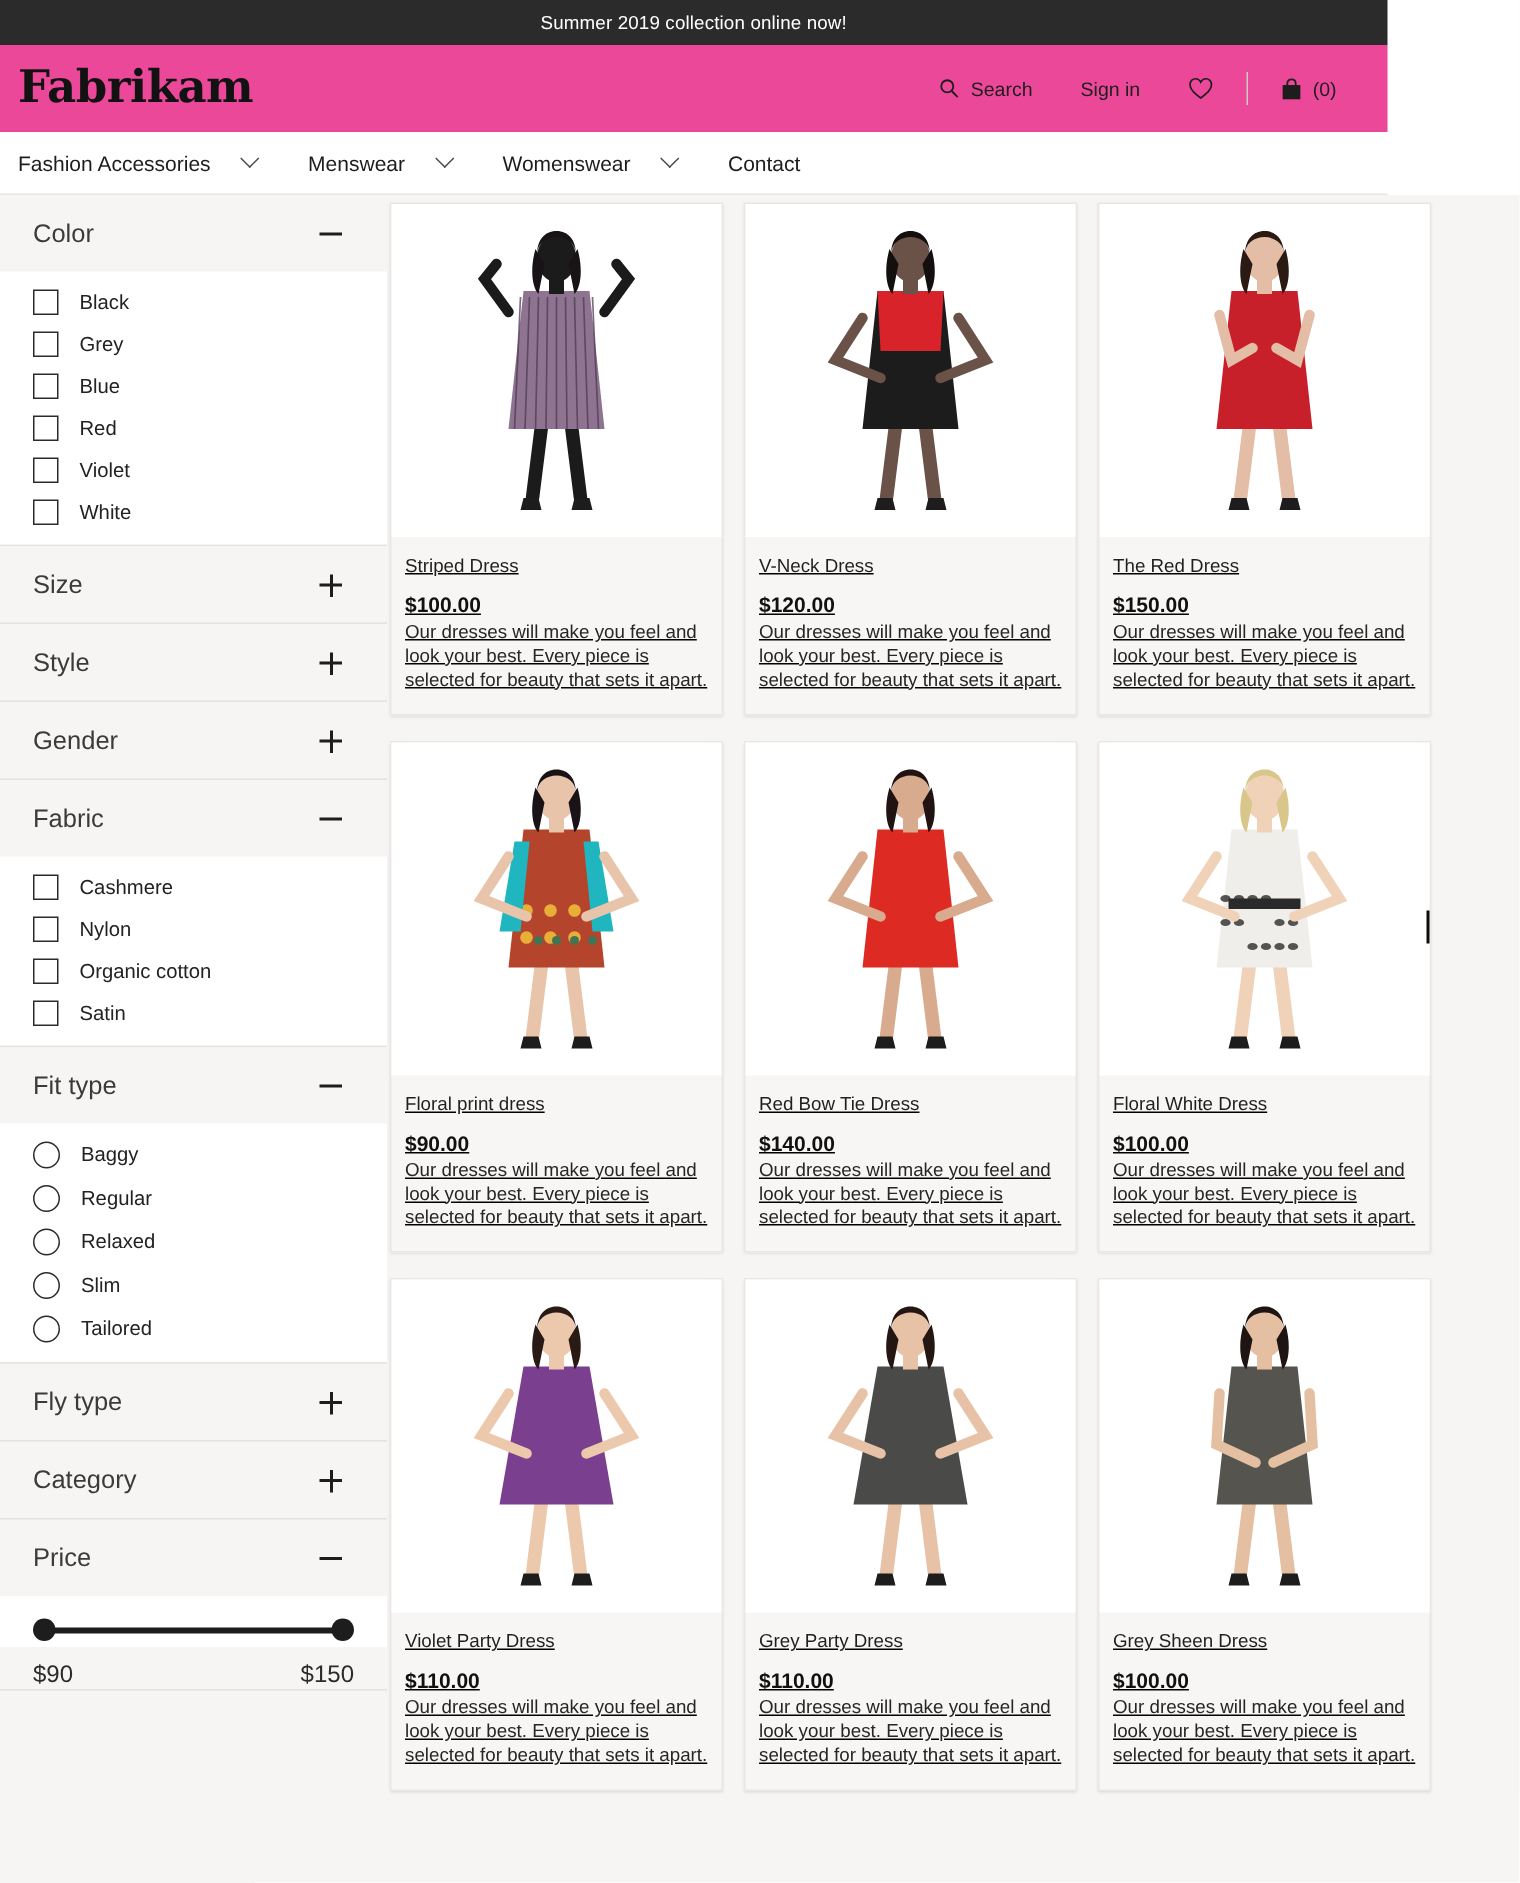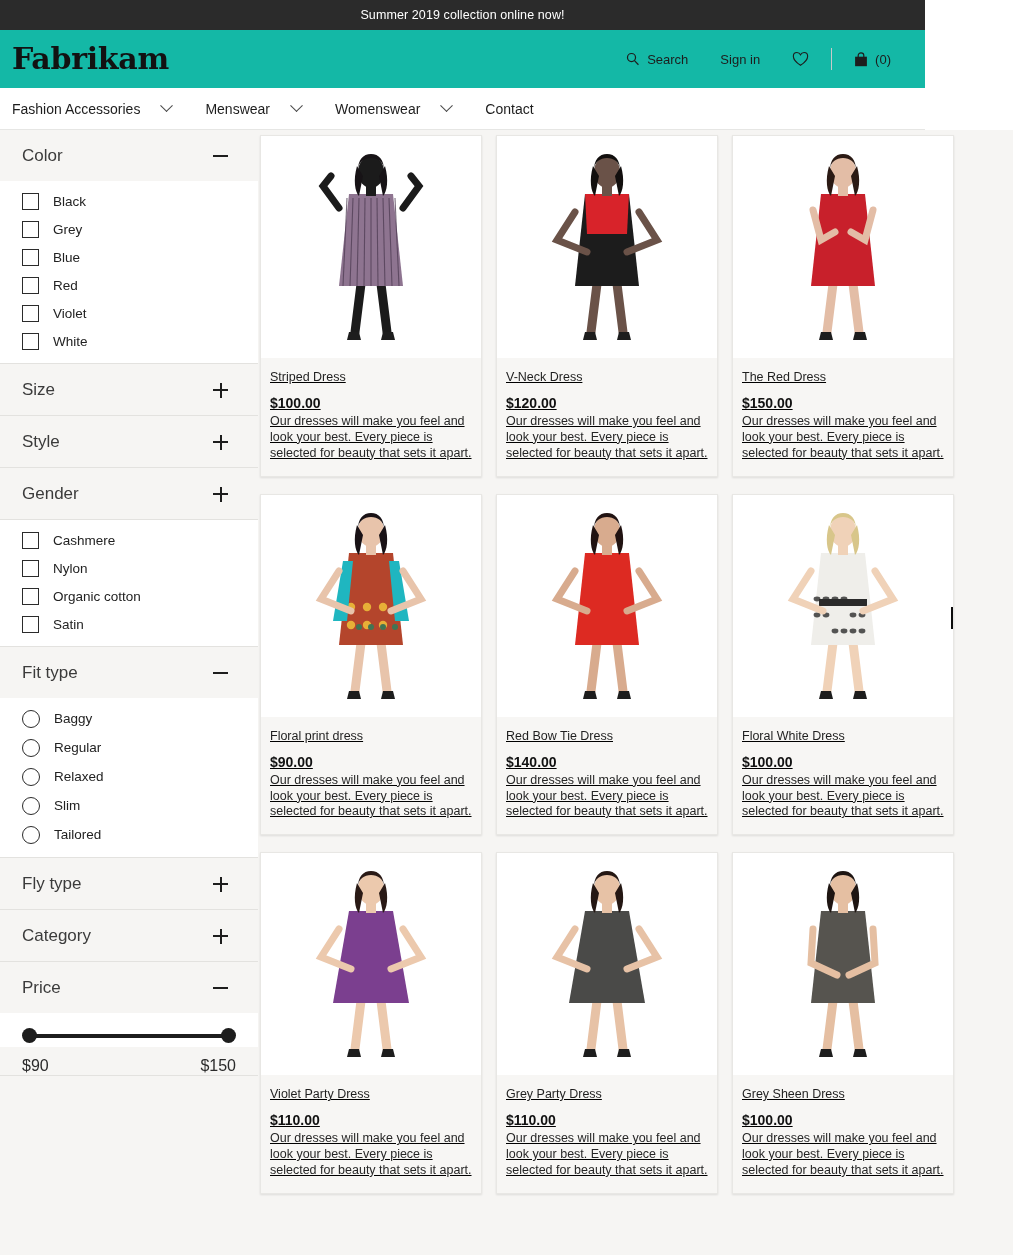--- a/index.html
+++ b/index.html
@@ -20,21 +20,21 @@
     background: #2b2b2b;
     color: #ffffff;
     display: flex; align-items: center; justify-content: center;
     font-size: 12.5px;
     letter-spacing: .1px;
   }
 
   
   .header {
     height: 58px;
-    background: #14b8a6;
+    background: #ec4899;
     display: flex; align-items: center;
     padding: 0 18px 0 12px;
     position: relative;
     justify-content: center;
   }
   .logo {
     font-family: "DejaVu Serif", "Liberation Serif", serif;
     font-size: 30px;
     font-weight: 700;
     letter-spacing: -0.3px;
@@ -331,20 +331,24 @@
             <span class="pm plus"></span>
           </div>
         </section>
         <section class="facet">
           <div class="facet-head">
             <span class="facet-title">Gender</span>
             <span class="pm plus"></span>
           </div>
         </section>
         <section class="facet">
+          <div class="facet-head">
+            <span class="facet-title">Fabric</span>
+            <span class="pm minus"></span>
+          </div>
           <div class="facet-body">
             <label class="opt">
               <span class="cbox"></span>
               <span>Cashmere</span>
             </label>
             <label class="opt">
               <span class="cbox"></span>
               <span>Nylon</span>
             </label>
             <label class="opt">

